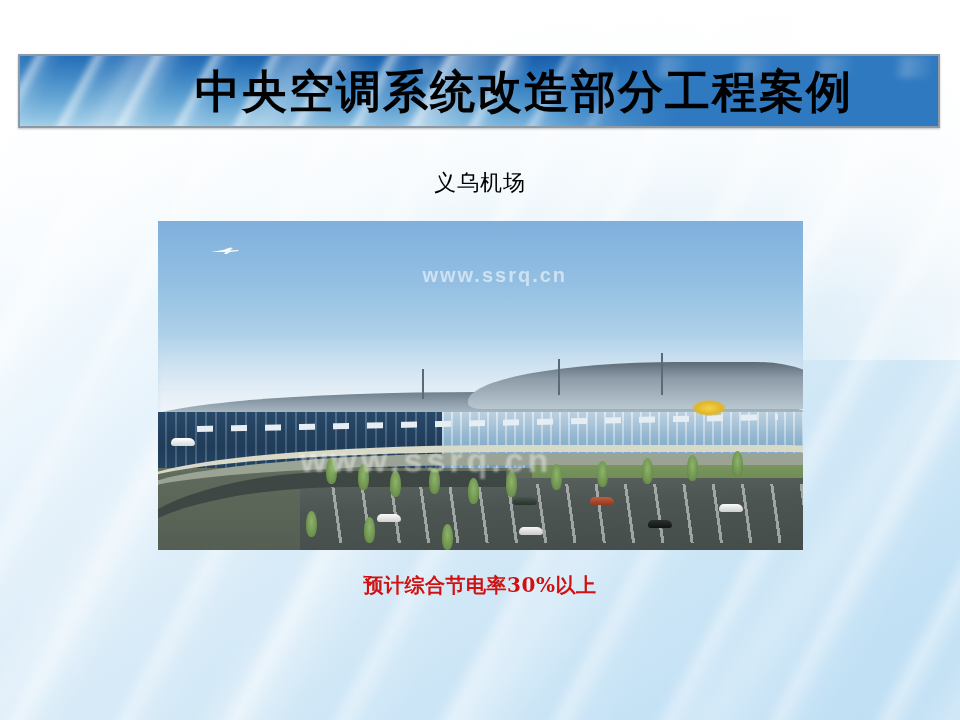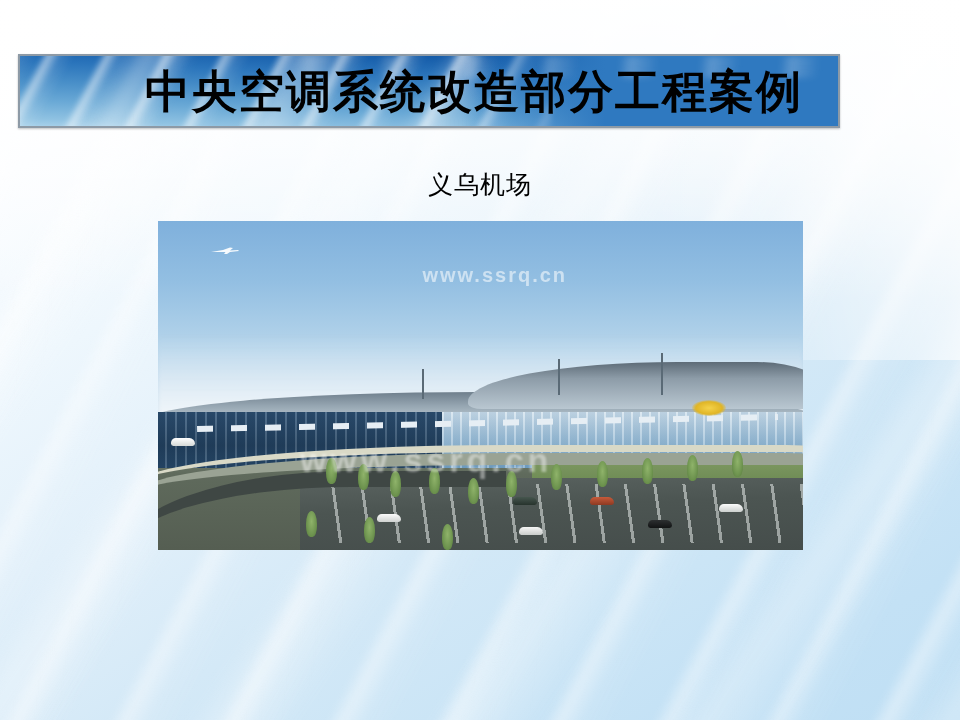--- a/index.html
+++ b/index.html
@@ -70,21 +70,21 @@
     right: 0; top: 0;
     width: 420px; height: 360px;
     background: linear-gradient(250deg, rgba(255,255,255,0.95) 0%, rgba(255,255,255,0.0) 70%);
   }
 
   
   #title-banner {
     position: absolute;
     left: 18px;
     top: 54px;
-    width: 822px;
+    width: 922px;
     height: 74px;
     border: 2px solid #8d9aa6;
     box-sizing: border-box;
     background: #2f79c0;
     overflow: hidden;
     box-shadow: 0 1px 2px rgba(0,0,0,0.25);
   }
   .tb-sky {
     position: absolute;
     inset: 0;
@@ -158,21 +158,21 @@
     line-height: 1;
   }
 
   
   #subtitle {
     position: absolute;
     left: 0; right: 0;
     top: 168px;
     text-align: center;
     font-family: "DejaVu Serif", "Liberation Serif", serif;
-    font-size: 25px;
+    font-size: 22px;
     color: #000000;
     letter-spacing: 1px;
   }
 
   
   #photo {
     position: absolute;
     left: 158px;
     top: 221px;
     width: 645px;
@@ -466,14 +466,15 @@
 
     <div class="ph-car" style="left:2%; top:66%; background:linear-gradient(180deg,#ffffff,#d5d8d6);"></div>
     <div class="ph-car" style="left:34%; top:89%; background:linear-gradient(180deg,#fafafa,#cfd2d0);"></div>
     <div class="ph-car" style="left:56%; top:93%; background:linear-gradient(180deg,#f6f6f6,#c9ccca);"></div>
     <div class="ph-car" style="left:76%; top:91%; background:linear-gradient(180deg,#2c2f30,#121414);"></div>
     <div class="ph-car" style="left:67%; top:84%; background:linear-gradient(180deg,#c75a3a,#8e3a22);"></div>
     <div class="ph-car" style="left:55%; top:84%; background:linear-gradient(180deg,#46564e,#27332d);"></div>
     <div class="ph-car" style="left:87%; top:86%; background:linear-gradient(180deg,#fbfbfb,#ccd0ce);"></div>
   </div>
 
+  <div id="caption">预计综合节电率30%以上</div>
 
 </div>
 
 </body></html>

